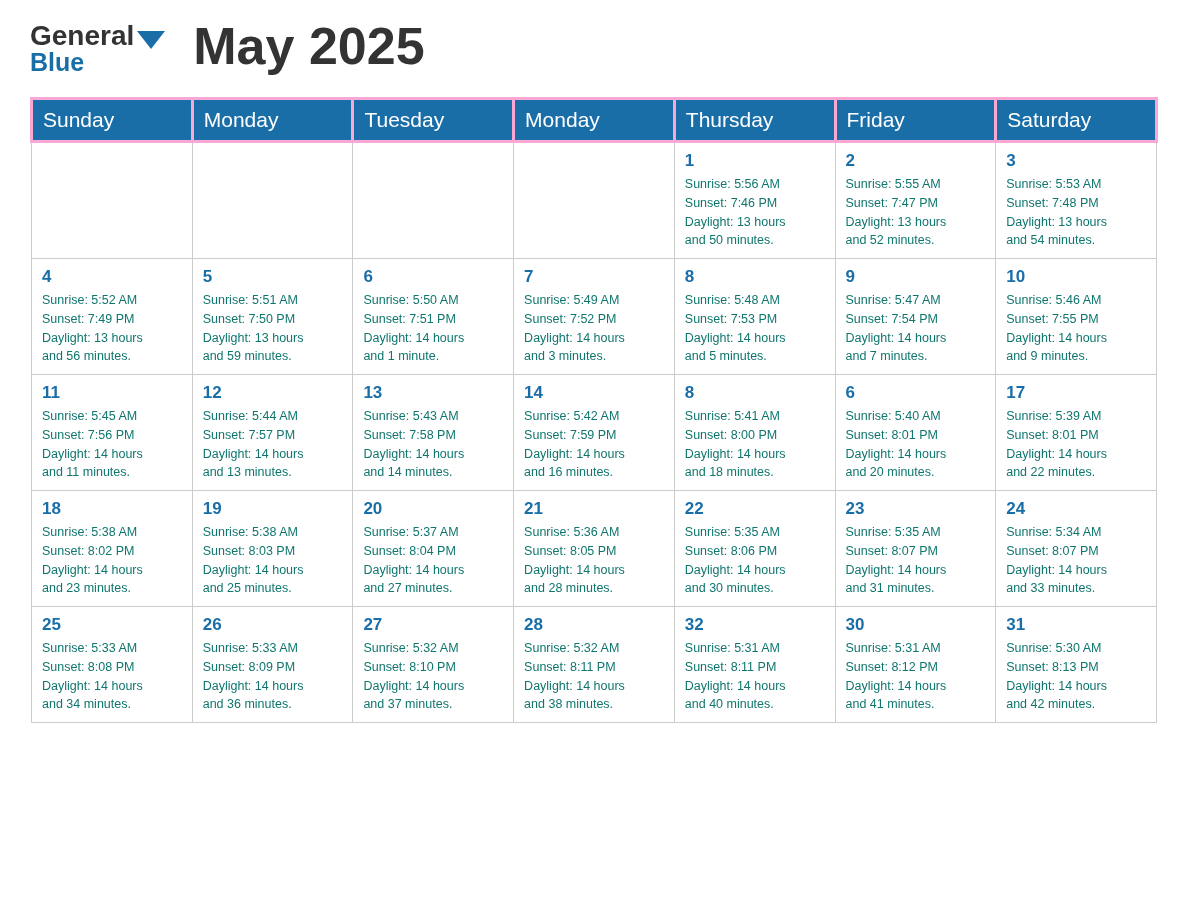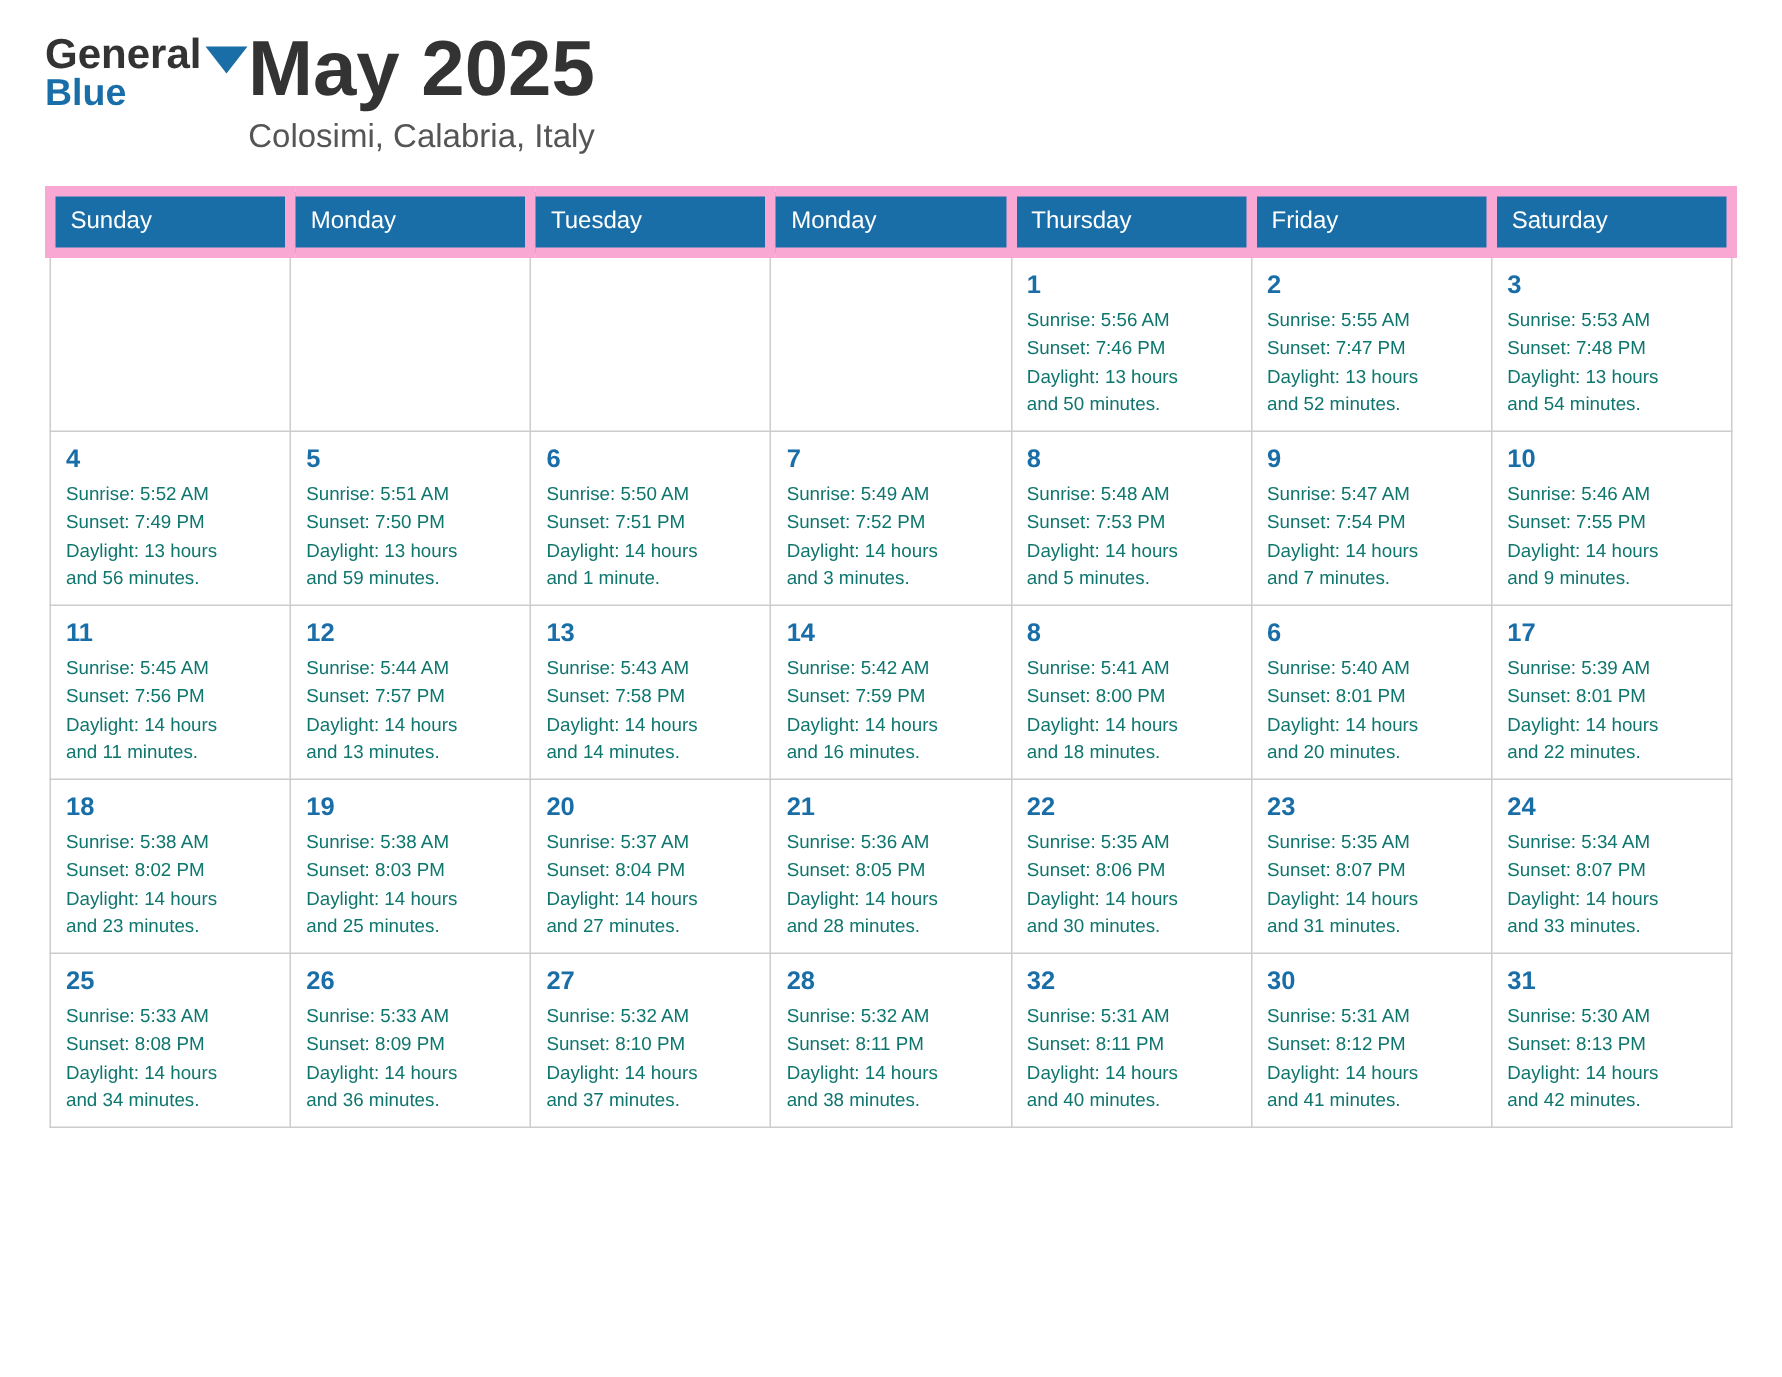--- a/index.html
+++ b/index.html
@@ -45,39 +45,40 @@
       margin-top: -4px;
     }
     .title-section {
       text-align: right;
     }
     .month-title {
       font-size: 52px;
       font-weight: bold;
       color: #333;
       line-height: 1;
+      margin-left: 28px;
     }
     .location {
       font-size: 22px;
       color: #555;
       margin-top: 6px;
     }
     .calendar {
       width: 100%;
       border-collapse: collapse;
       border: 1px solid #999;
     }
     .calendar th {
       background-color: #1a6ea8;
       color: #fff;
       text-align: left;
       padding: 8px 10px;
-      font-size: 16px;
+      font-size: 21px;
       font-weight: normal;
-      border: 7px solid #f9a8d4;
+      border: 3px solid #f9a8d4;
     }
     .calendar td {
       vertical-align: top;
       padding: 8px 10px;
       border: 1px solid #ccc;
       width: calc(100% / 7);
       height: 115px;
       font-size: 13px;
       color: #333;
     }
@@ -103,21 +104,20 @@
 <div class="header">
   <div class="logo">
     <div class="logo-text">
       <span class="logo-general">General</span>
       <div class="logo-arrow"></div>
     </div>
     <span class="logo-blue">Blue</span>
   </div>
   <div class="title-section">
     <div class="month-title">May 2025</div>
-    <div class="location">Colosimi, Calabria, Italy</div>
   </div>
 </div>
 
 <table class="calendar">
   <thead>
     <tr>
     <th>Sunday</th>
         <th>Monday</th>
         <th>Tuesday</th>
         <th>Monday</th>

